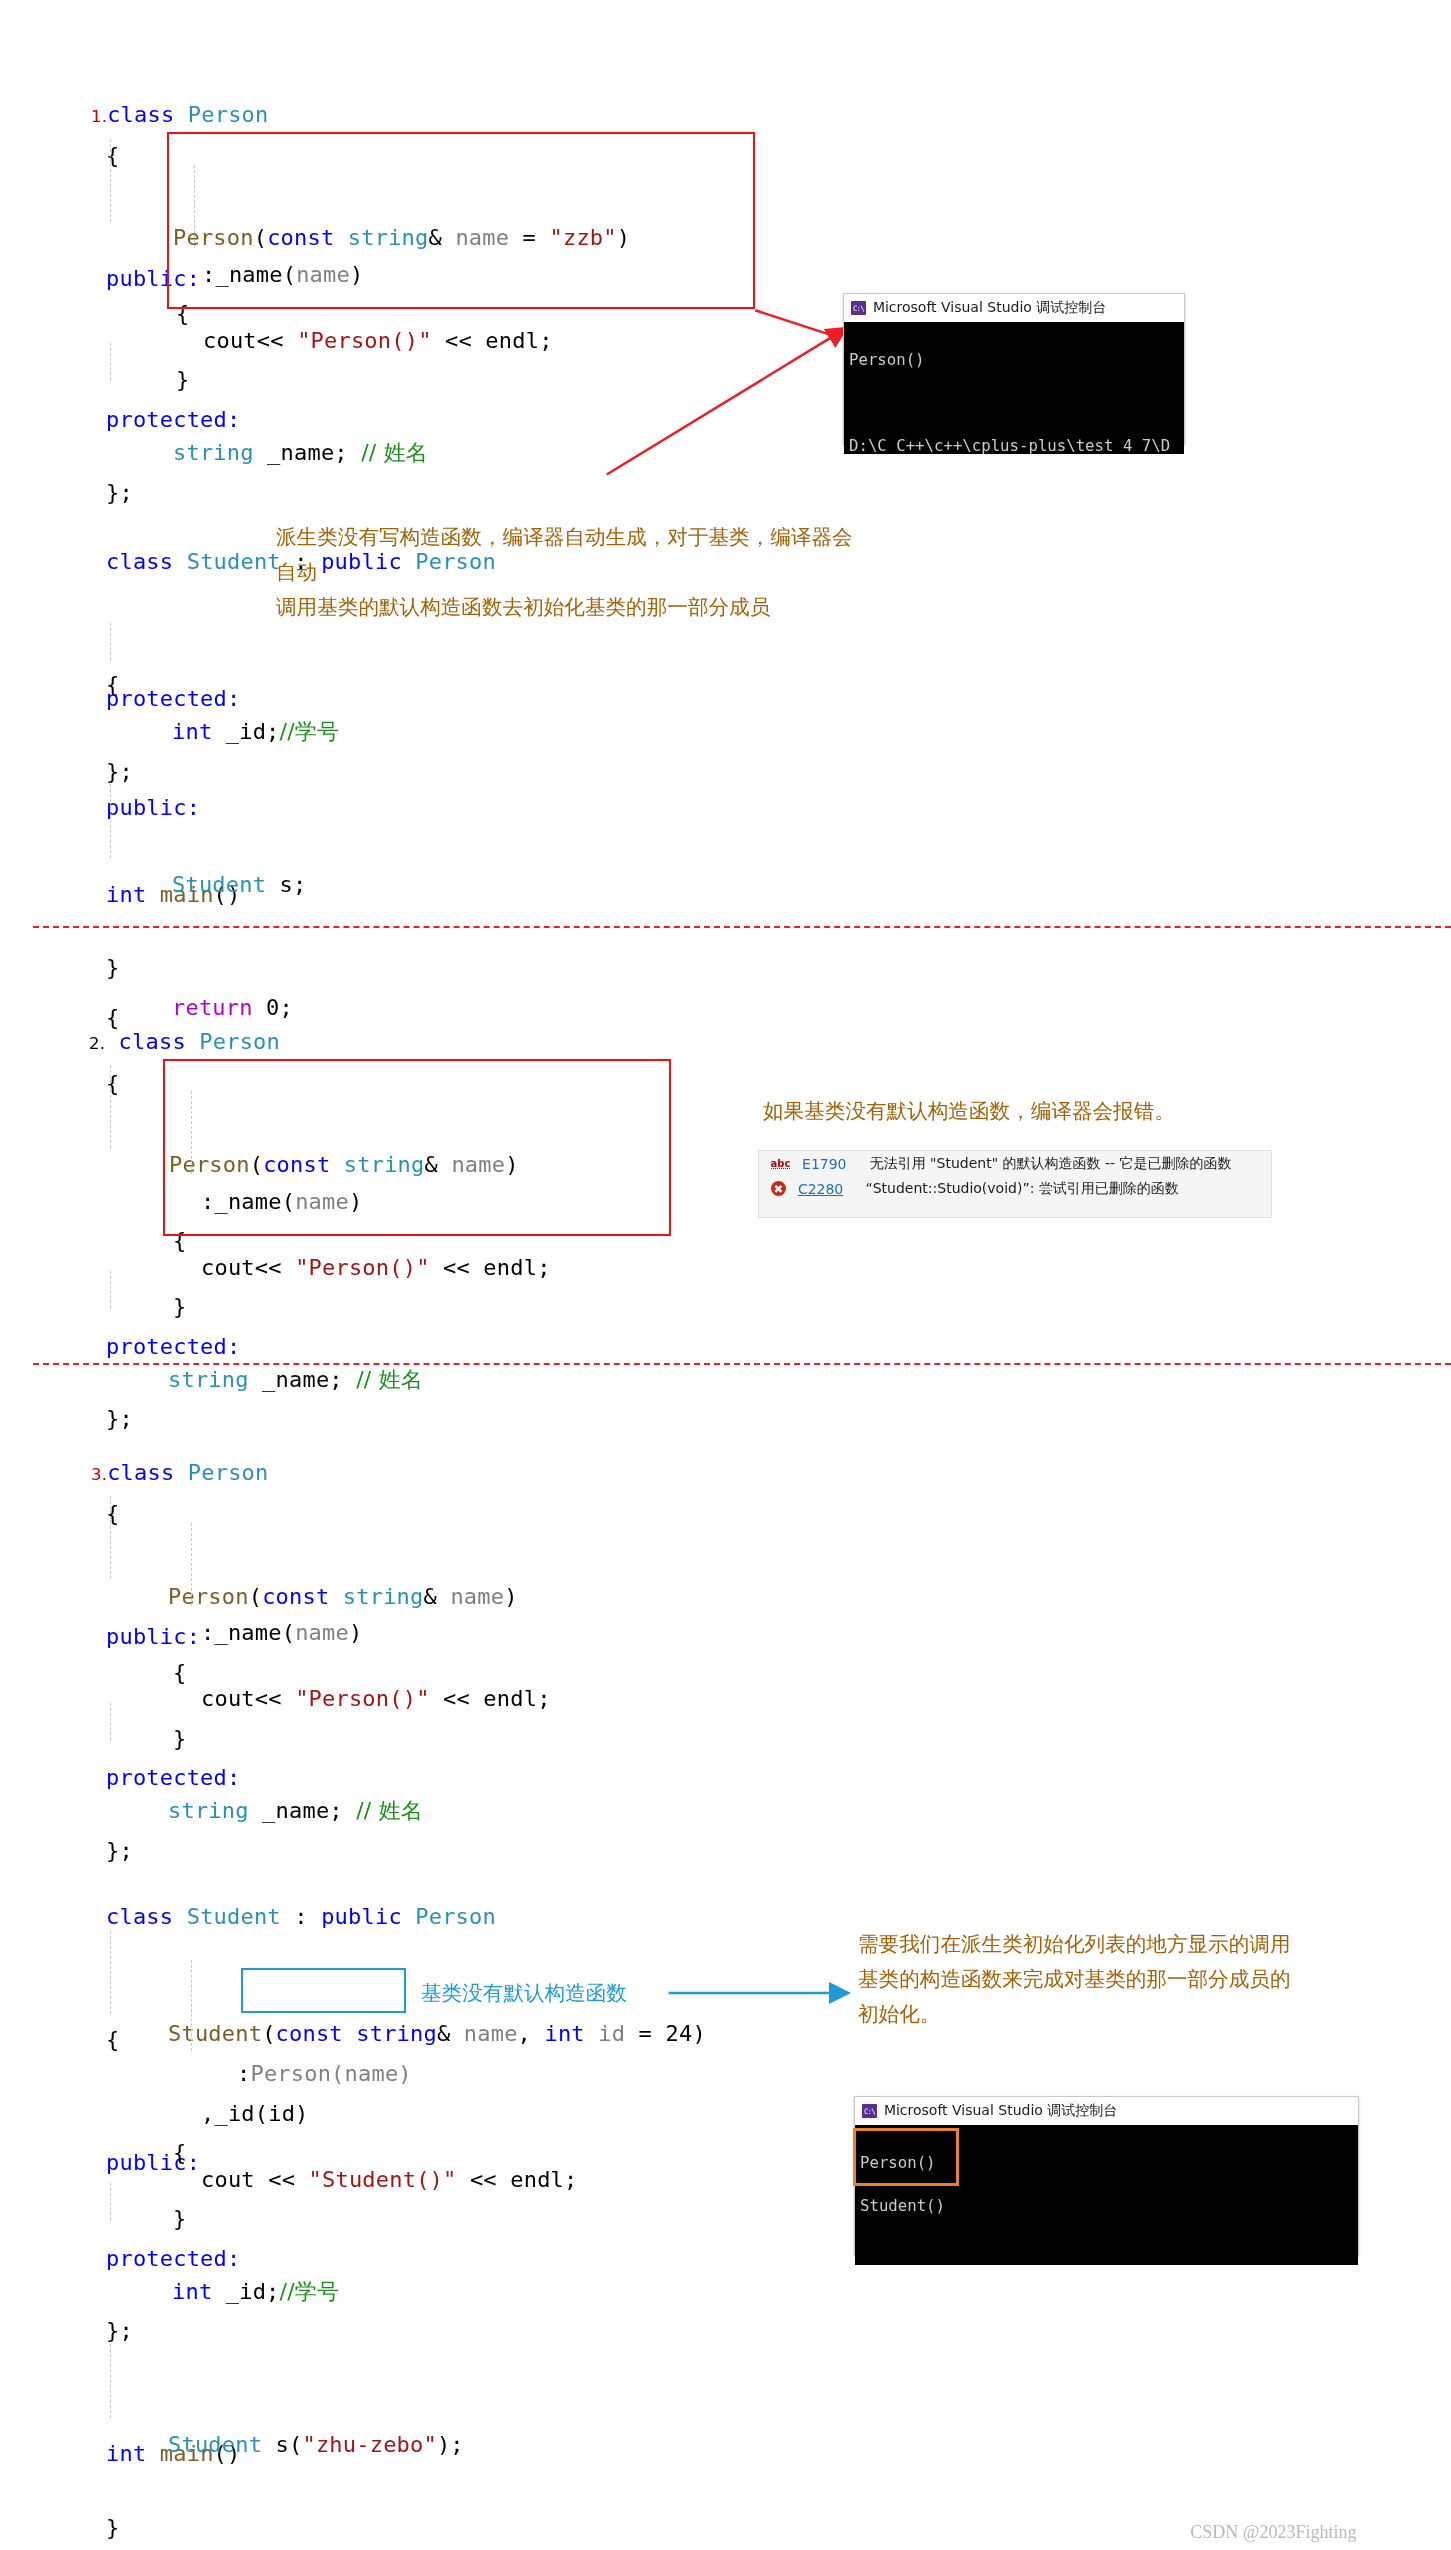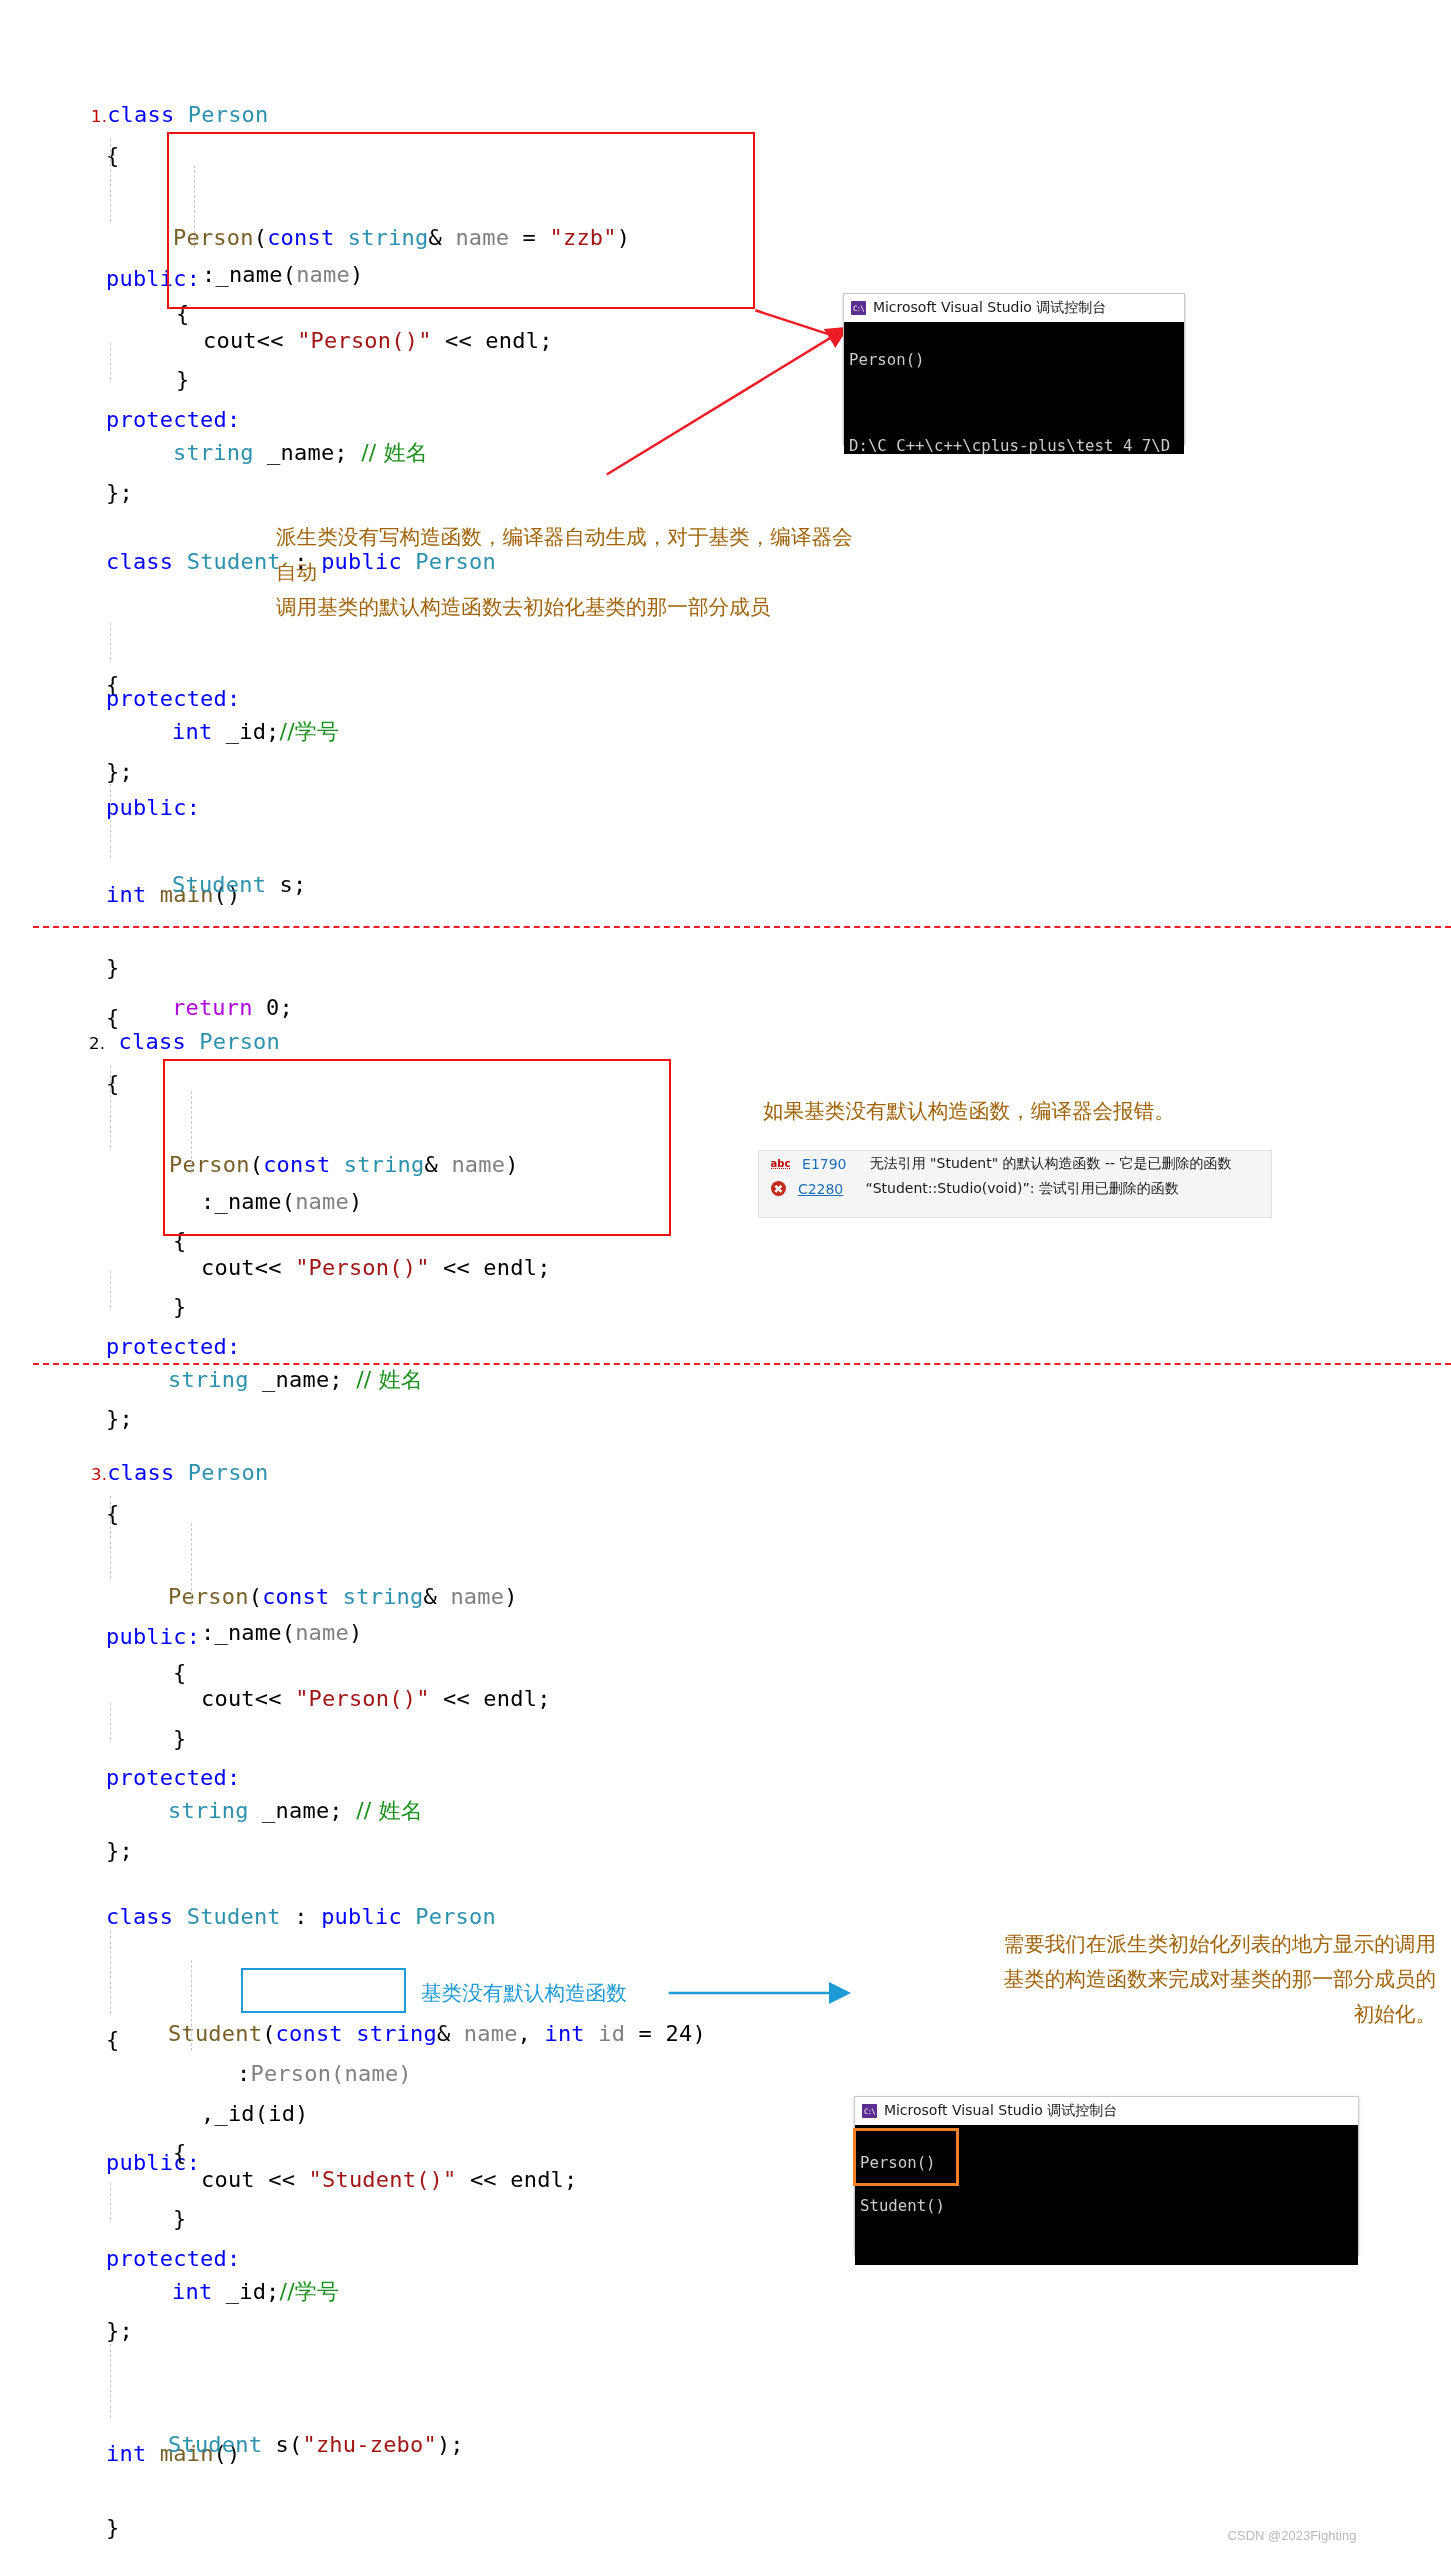--- a/index.html
+++ b/index.html
@@ -77,22 +77,22 @@
   .err-code{color:#1e6fb8;width:56px;}
   .err-code.u{text-decoration:underline;}
   .err-msg{color:#1a1a1a;}
 
   
   .sep{position:absolute;height:0;border-top:2.5px dashed #ee1c24;}
 
   
   .ovl{position:absolute;left:0;top:0;width:1452px;height:2550px;pointer-events:none;}
 
-  .wm{position:absolute;right:11.6px;bottom:6.6px;color:#b9b9b9;font-size:13px;
-      font-family:Liberation Sans, sans-serif;}
+  .wm{position:absolute;right:11.6px;bottom:6.6px;color:#b9b9b9;font-size:18px;
+      font-family:Liberation Serif, serif;}
 </style>
 </head>
 <body>
 
 <div class="page">
 
   <svg class="ovl" viewBox="0 0 1759 3090" width="1452" height="2550">
     <defs>
       <marker id="redhead" markerWidth="9" markerHeight="9" refX="2" refY="4.5" orient="auto">
         <path d="M0,0 L9,4.5 L0,9 z" fill="#ee1c24"></path>
@@ -386,21 +386,21 @@
 
     <div class="code" style="position:absolute;left:168px;top:2342px;">
       <div class="ln"><span class="ty">Student</span><span> s(</span><span class="str">"zhu-zebo"</span><span>);</span></div>
       <div class="ln"></div>
     </div>
 
     <div class="code" style="position:absolute;left:106px;top:2425px;">
       <div class="ln"><span>}</span></div>
     </div>
 
-    <div class="anno" style="left:858px;top:1927px;width:578px;text-align:right;">需要我们在派生类初始化列表的地方显示的调用
+    <div class="anno" style="left:858px;top:1927px;width:578px;">需要我们在派生类初始化列表的地方显示的调用
 基类的构造函数来完成对基类的那一部分成员的
 初始化。</div>
 
     <div class="console" style="left:854px;top:2096px;width:503px;height:158px;">
       <div class="console-title">
         <span class="cicon">C:\</span>
         <span>Microsoft Visual Studio 调试控制台</span>
       </div>
       <div class="console-body" style="height:130px;">
 <div>Person()</div>

